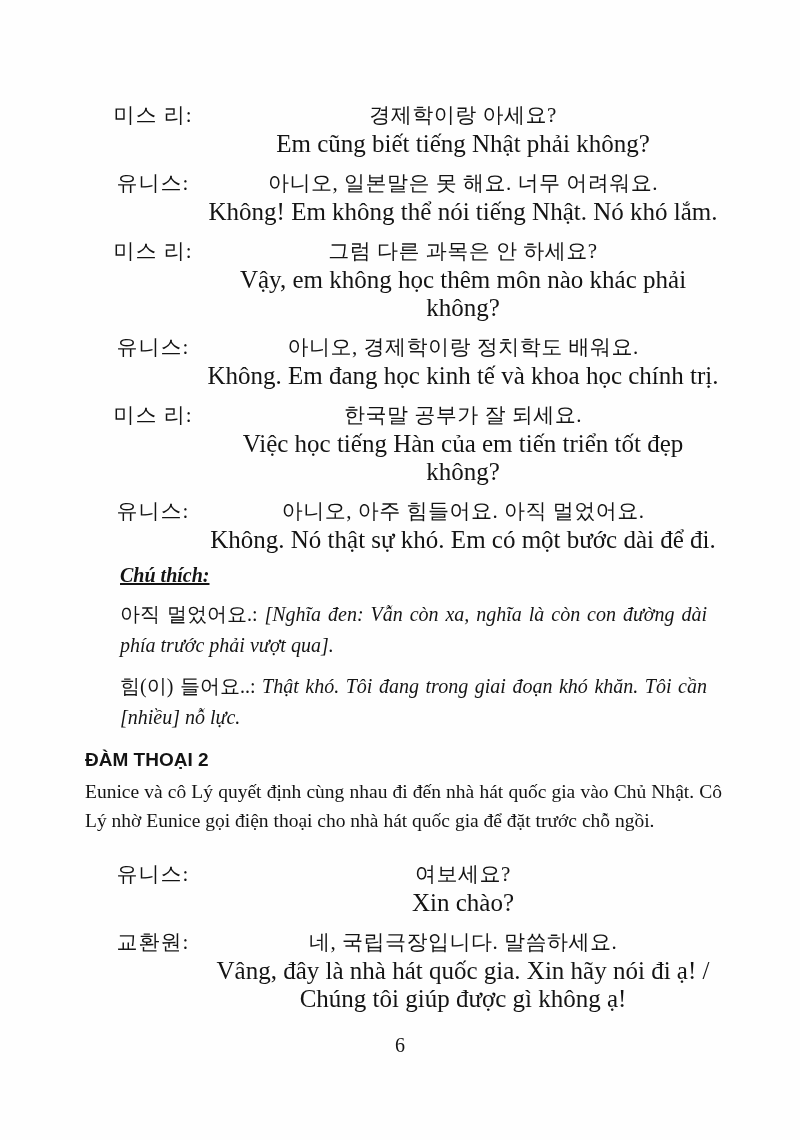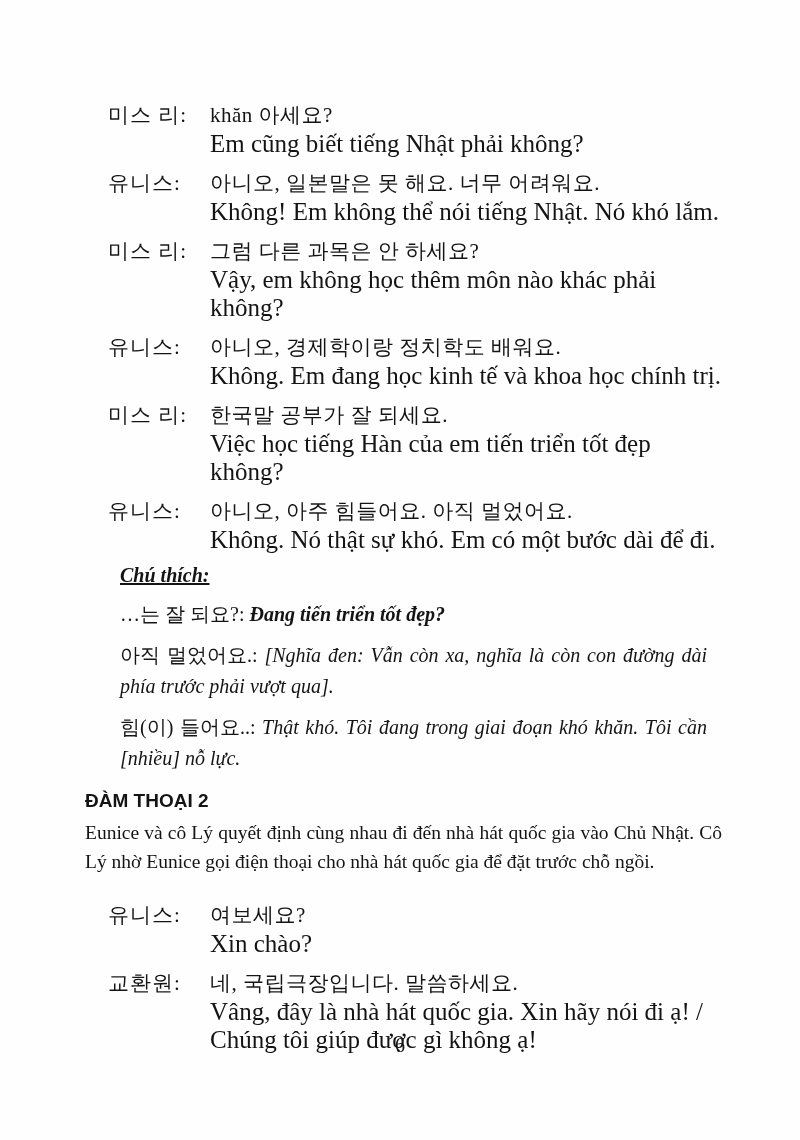--- a/index.html
+++ b/index.html
@@ -13,21 +13,21 @@
   }
   .page {
     position: relative;
     width: 800px;
     height: 1140px;
     padding: 100px 78px 0 85px;
     background: #fefefe;
   }
 
   
-  .dialogue { margin-left: 23px; }
+  .dialogue { margin-left: 17px; text-align: center; }
   .d-line { display: flex; margin-bottom: 10px; }
   .speaker {
     flex: 0 0 102px;
     width: 102px;
     font-size: 21px;
     line-height: 30px;
     letter-spacing: 1px;
     white-space: nowrap;
   }
   .texts { flex: 1 1 auto; }
@@ -86,21 +86,21 @@
 </head>
 <body>
 
 <div class="page">
 
   <div class="dialogue">
 
     <div class="d-line">
       <div class="speaker">미스 리:</div>
       <div class="texts">
-        <div class="korean">khăn 아세요?</div>
+        <div class="korean">경제학이랑 아세요?</div>
         <div class="viet">Em cũng biết tiếng Nhật phải không?</div>
       </div>
     </div>
 
     <div class="d-line">
       <div class="speaker">유니스:</div>
       <div class="texts">
         <div class="korean">아니오, 일본말은 못 해요. 너무 어려워요.</div>
         <div class="viet">Không! Em không thể nói tiếng Nhật. Nó khó lắm.</div>
       </div>
@@ -136,24 +136,20 @@
         <div class="korean">아니오, 아주 힘들어요. 아직 멀었어요.</div>
         <div class="viet">Không. Nó thật sự khó. Em có một bước dài để đi.</div>
       </div>
     </div>
 
   </div>
 
   <div class="notes">
     <div class="notes-title">Chú thích:</div>
 
-    <div class="note-item">
-      <span class="note-korean">…는 잘 되요?:</span>
-      <span class="note-viet bold">Đang tiến triển tốt đẹp?</span>
-    </div>
 
     <div class="note-item">
       <span class="note-korean">아직 멀었어요.:</span>
       <span class="note-viet">[Nghĩa đen: Vẫn còn xa, nghĩa là còn con đường dài phía trước phải vượt qua].</span>
     </div>
 
     <div class="note-item">
       <span class="note-korean">힘(이) 들어요..:</span>
       <span class="note-viet">Thật khó. Tôi đang trong giai đoạn khó khăn. Tôi cần [nhiều] nỗ lực.</span>
     </div>

